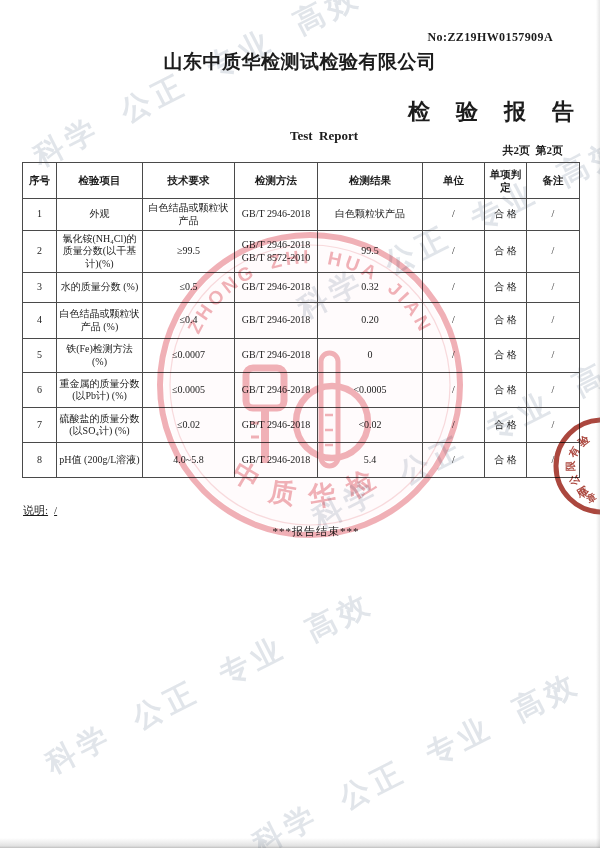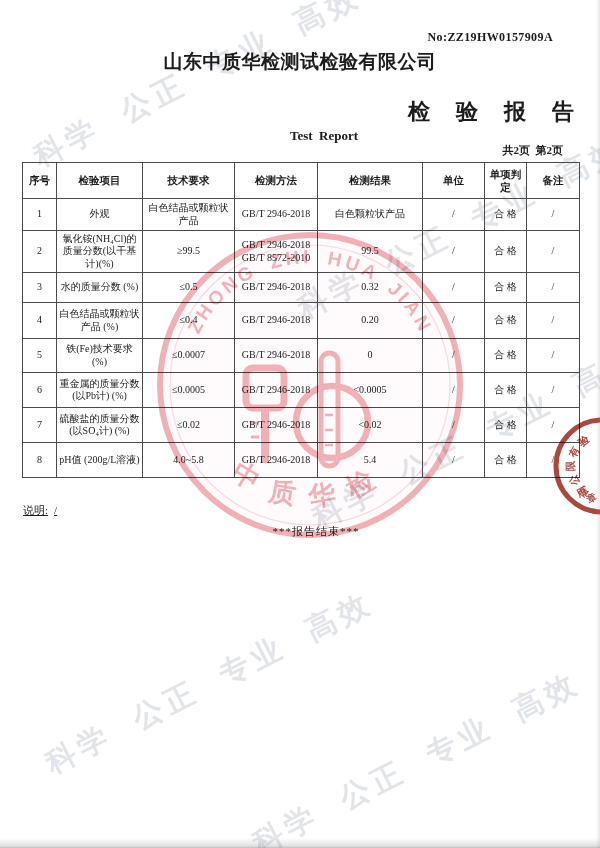--- a/index.html
+++ b/index.html
@@ -144,21 +144,21 @@
           <td>白色结晶或颗粒状产品 (%)</td>
           <td>≤0.4</td>
           <td>GB/T 2946-2018</td>
           <td>0.20</td>
           <td>/</td>
           <td>合 格</td>
           <td>/</td>
         </tr>
         <tr style="height: 34px;">
           <td>5</td>
-          <td>铁(Fe)技术要求 (%)</td>
+          <td>铁(Fe)检测方法 (%)</td>
           <td>≤0.0007</td>
           <td>GB/T 2946-2018</td>
           <td>0</td>
           <td>/</td>
           <td>合 格</td>
           <td>/</td>
         </tr>
         <tr style="height: 35px;">
           <td>6</td>
           <td>重金属的质量分数(以Pb计) (%)</td>

